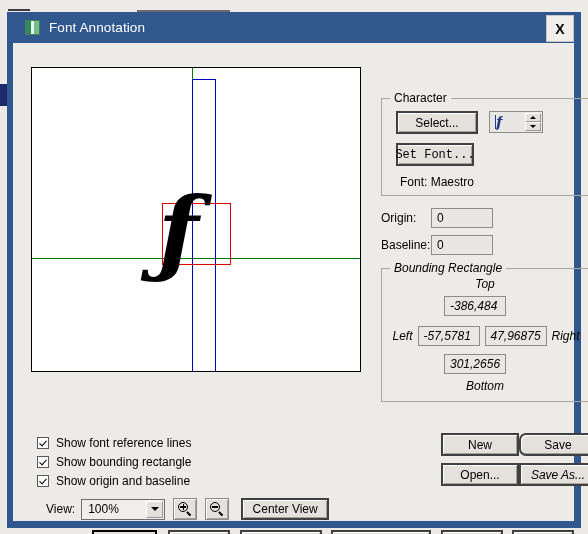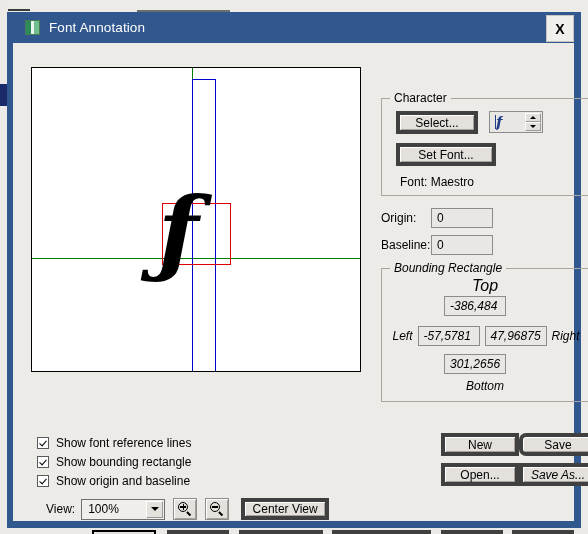--- a/index.html
+++ b/index.html
@@ -296,21 +296,21 @@
   .mag-glyph .plus-v {
     position: absolute;
     left: 4.4px; top: 1.8px;
     width: 1.4px; height: 6px;
     background: #000;
   }
 
   
   .btn {
     background: #e4e1dd;
-    border: 4px solid #404040;
+    border: 2px solid #404040;
     box-shadow: inset 1px 1px 0 #ffffff, inset -1px -1px 0 #a5a29e;
     box-sizing: border-box;
     display: flex;
     align-items: center;
     justify-content: center;
     font-size: 12px;
     font-family: "Liberation Sans", sans-serif;
     color: #000;
     cursor: pointer;
     white-space: nowrap;
@@ -350,22 +350,23 @@
     position: absolute;
     left: 14px;
     top: 12px;
     width: 82px;
     height: 23px;
   }
   #setfont-button {
     position: absolute;
     left: 14px;
     top: 44px;
-    width: 100px;
+    width: 78px;
     height: 23px;
+    font-family: Liberation Mono, monospace;
   }
   #font-name-label {
     position: absolute;
     left: 18px;
     top: 76px;
     font-size: 12px;
     white-space: nowrap;
   }
   #char-spinner {
     position: absolute;
@@ -467,21 +468,21 @@
     top: 225px;
     width: 208px;
     height: 134px;
     font-style: italic;
   }
   #bb-top-label {
     position: absolute;
     top: 8px;
     width: 100%;
     text-align: center;
-    font-size: 16px;
+    font-size: 12px;
   }
   #bb-top-field {
     position: absolute;
     left: 62px;
     top: 27px;
     width: 62px;
     height: 20px;
   }
   #bb-mid-row {
     position: absolute;

